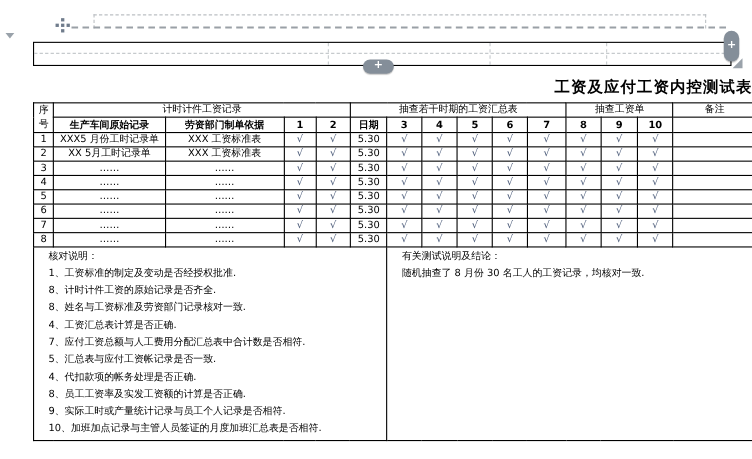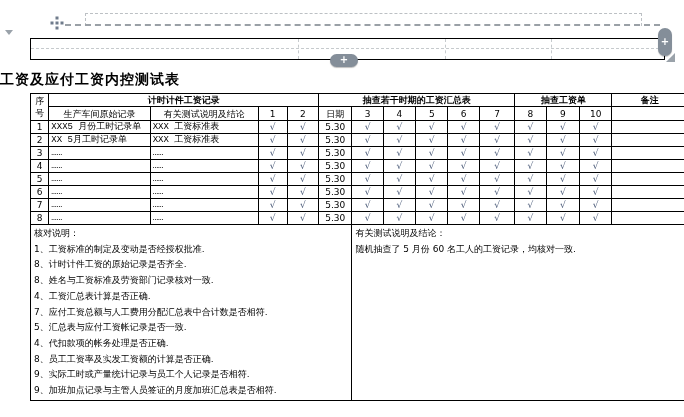--- a/index.html
+++ b/index.html
@@ -21,35 +21,35 @@
   .add-row-btn { position:absolute; left:330px; top:54px; width:28px; height:13px;
     background:#848e99; border-radius:7px; color:#fff; font-size:10px; font-weight:bold;
     text-align:center; line-height:12px; cursor:pointer; box-shadow:0 1px 1px rgba(0,0,0,.25); }
   .add-col-btn { position:absolute; left:658px; top:28px; width:14px; height:28px;
     background:#848e99; border-radius:7px; color:#fff; font-size:10px; font-weight:bold;
     text-align:center; line-height:27px; cursor:pointer; box-shadow:0 1px 1px rgba(0,0,0,.25); }
   .resize-corner { position:absolute; left:666px; top:53px; width:0; height:0;
     border-left:9px solid transparent; border-bottom:9px solid #9aa2aa; cursor:nwse-resize; }
 
   
-  .doc-title { position:absolute; left:0; top:71px; width:684px; text-align:left;
+  .doc-title { position:absolute; left:0; top:71px; width:684px; text-align:right;
     font-size:14px; font-weight:bold; color:#000; letter-spacing:1px; }
 
   
   table.main { position:absolute; left:30px; top:93px; width:658px;
     border-collapse:collapse; table-layout:fixed; font-size:9px; color:#000; }
   table.main th, table.main td { border:1px solid #000; padding:0 2px; overflow:hidden;
     white-space:nowrap; font-weight:normal; height:13px; line-height:12px; text-align:center; }
-  table.main th.grp { font-weight:bold; }
+  table.main th.grp { font-weight:normal; }
   table.main th.seq { word-break:break-all; white-space:normal; line-height:12px; padding:0; }
-  table.main td.left { text-align:left;font-family:Liberation Mono, monospace; }
+  table.main td.left { text-align:center; }
   table.main td.check { color:#4a5a78; font-size:9px; }
-  table.main tr.sub th { height:14px; }
+  table.main tr.sub th { height:14px;font-weight:bold; }
   table.main td.notes-cell { height:172px; vertical-align:top; text-align:left;
-    white-space:normal; padding:1px 3px; line-height:15.7px; font-size:9px; }
+    white-space:normal; padding:1px 13px; line-height:15.7px; font-size:9px; }
   .notes-cell p { margin:0; }
 
 </style>
 </head>
 <body>
 
 <div class="page">
 
   <div class="dashed-outline"></div>
   <div class="dotted-line"></div>
@@ -103,21 +103,21 @@
     <thead>
       <tr>
         <th class="seq" rowspan="2">序号</th>
         <th class="grp" colspan="4">计时计件工资记录</th>
         <th class="grp" colspan="6">抽查若干时期的工资汇总表</th>
         <th class="grp" colspan="3">抽查工资单</th>
         <th class="grp">备注</th>
       </tr>
       <tr class="sub">
         <th>生产车间原始记录</th>
-        <th>有关测试说明及结论</th>
+        <th>劳资部门制单依据</th>
         <th>1</th>
         <th>2</th>
         <th>日期</th>
         <th>3</th>
         <th>4</th>
         <th>5</th>
         <th>6</th>
         <th>7</th>
         <th>8</th>
         <th>9</th>
@@ -270,24 +270,24 @@
           <div>
               <p>1、工资标准的制定及变动是否经授权批准.</p>
               <p>8、计时计件工资的原始记录是否齐全.</p>
               <p>8、姓名与工资标准及劳资部门记录核对一致.</p>
               <p>4、工资汇总表计算是否正确.</p>
               <p>7、应付工资总额与人工费用分配汇总表中合计数是否相符.</p>
               <p>5、汇总表与应付工资帐记录是否一致.</p>
               <p>4、代扣款项的帐务处理是否正确.</p>
               <p>8、员工工资率及实发工资额的计算是否正确.</p>
               <p>9、实际工时或产量统计记录与员工个人记录是否相符.</p>
-              <p>9、加班加点记录与主管人员签证的月度加班汇总表是否相符.</p>
+              <p>10、加班加点记录与主管人员签证的月度加班汇总表是否相符.</p>
             </div>
         </td>
         <td class="notes-cell" colspan="9">
           <p>有关测试说明及结论：</p>
-          <p>随机抽查了 5 月份 60 名工人的工资记录，均核对一致.</p>
+          <p>随机抽查了 8 月份 30 名工人的工资记录，均核对一致.</p>
         </td>
       </tr>
     </tfoot>
   </table>
 
 </div>
 
 </body></html>

